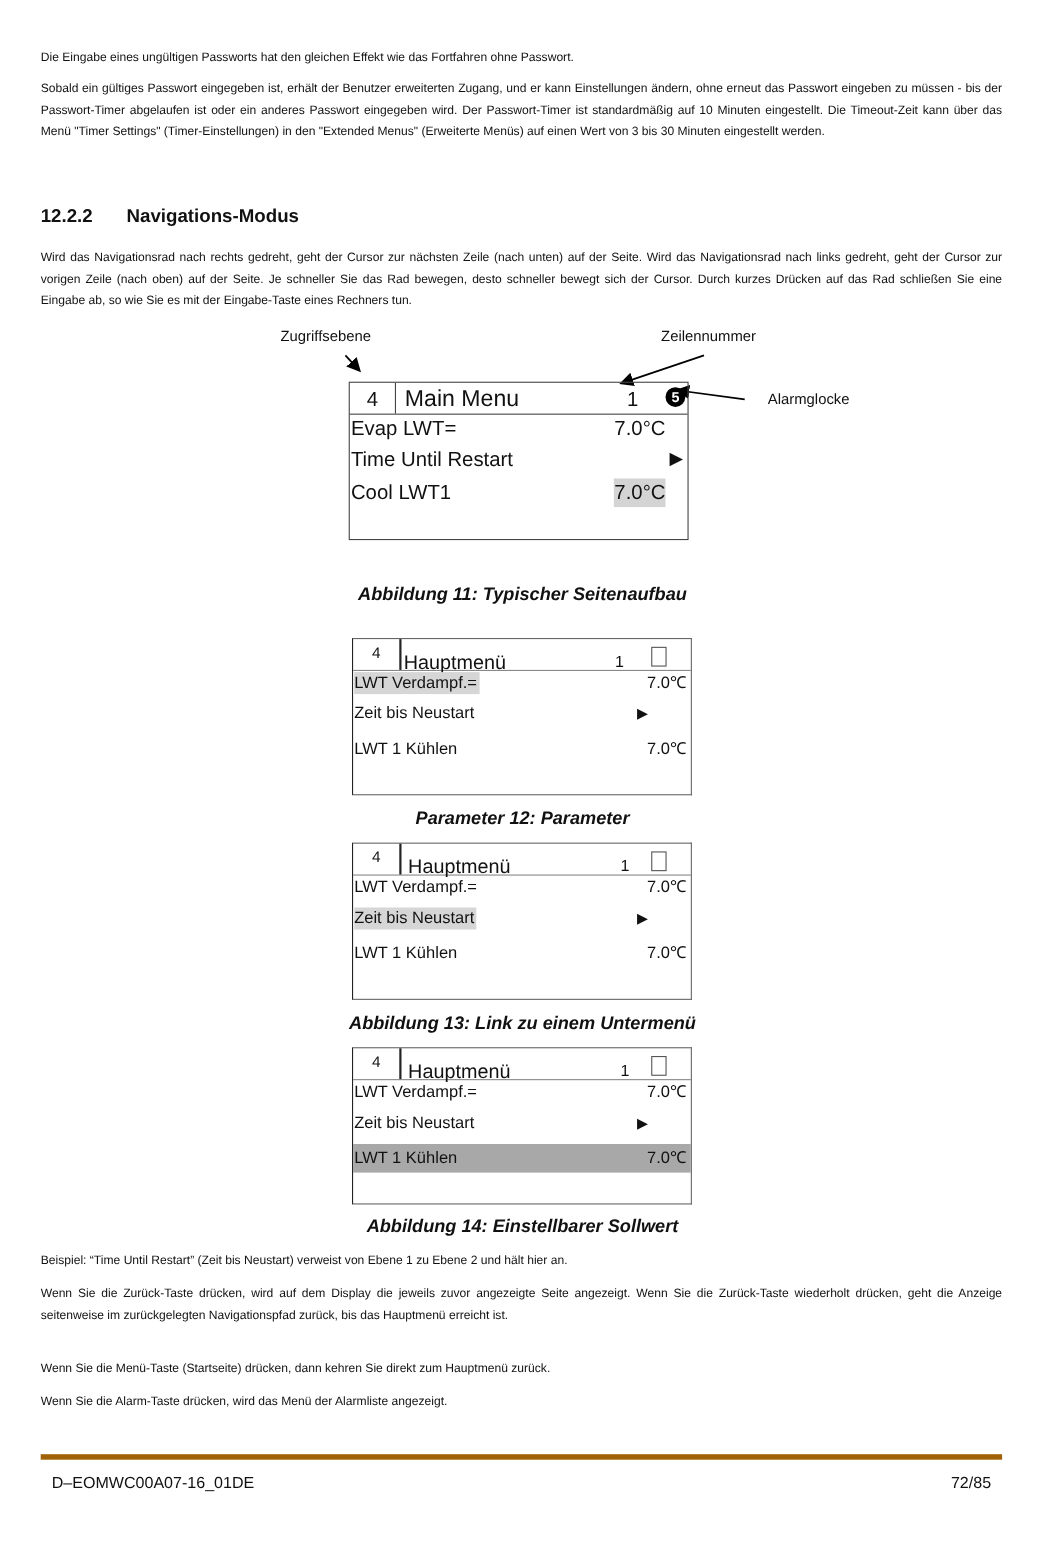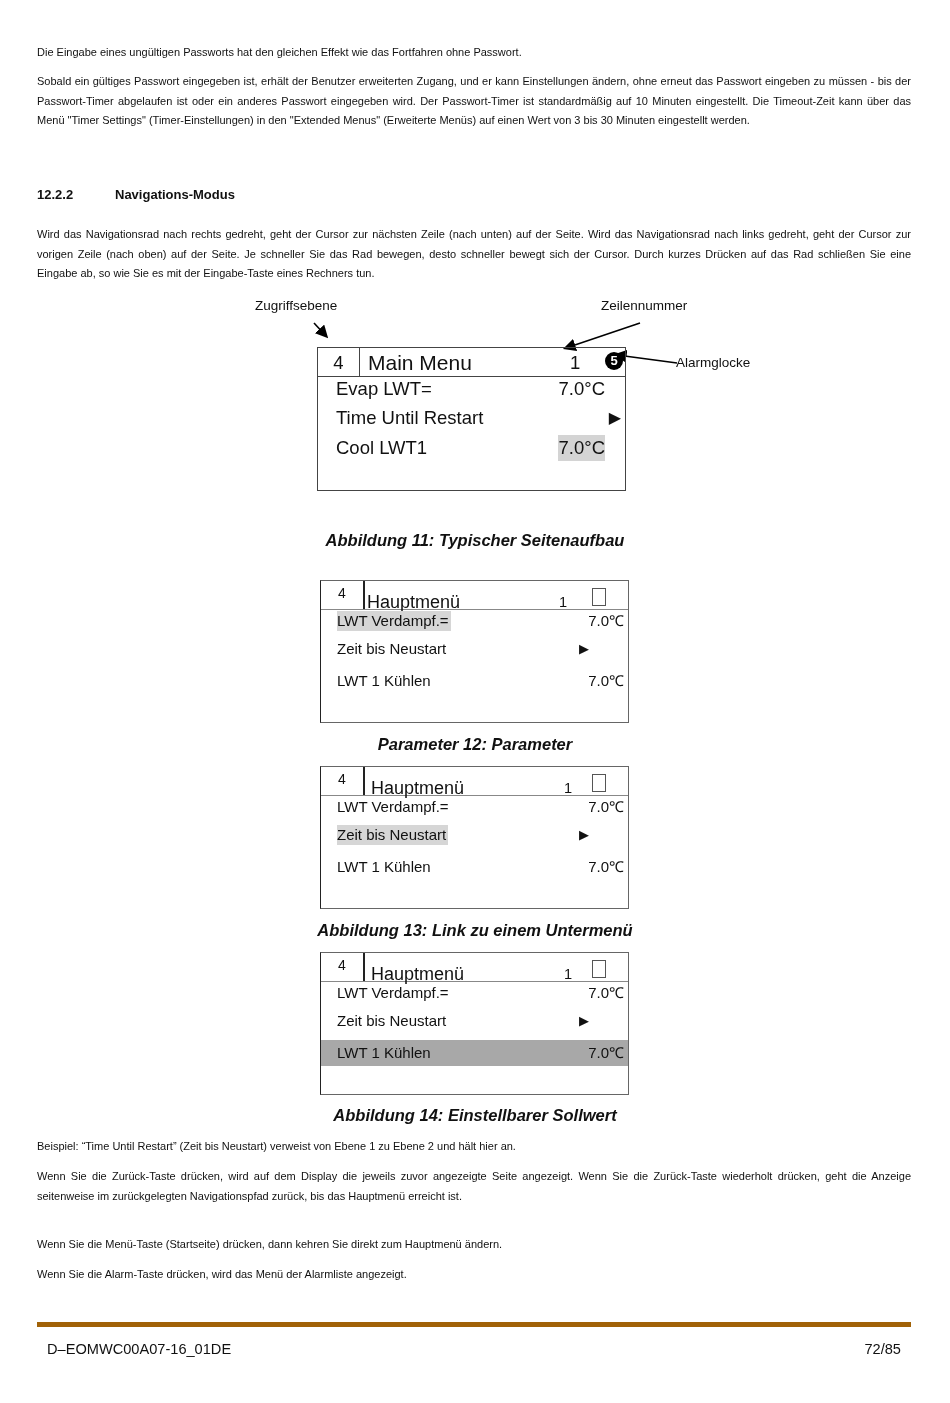--- a/index.html
+++ b/index.html
@@ -1,51 +1,51 @@
 <!DOCTYPE html>
 <html><head>
 <meta charset="utf-8">
 <style>
   html, body { margin: 0; padding: 0; background: #ffffff; }
   body { width: 950px; height: 1403px; position: relative; overflow: hidden;
          font-family: "Liberation Sans", sans-serif; color: #111; }
   .para { position: absolute; left: 37px; width: 874px; font-size: 11px; line-height: 19.5px;
           text-align: justify; margin: 0; }
   .para.last { text-align: left; }
-  .heading { position: absolute; left: 37px; top: 187px; font-size: 13px; font-weight: bold; margin: 0; }
+  .heading { position: absolute; left: 37px; top: 187px; font-size: 17px; font-weight: bold; margin: 0; }
   .heading .num { display: inline-block; width: 78px; }
   .caption { position: absolute; left: 0; width: 950px; text-align: center; font-size: 16.5px;
              font-weight: bold; font-style: italic; margin: 0; }
 
   
   .anno { position: absolute; font-size: 13.5px; }
   .fig11 { position: absolute; left: 317px; top: 347px; width: 307px; height: 142px; border: 1.5px solid #444; }
   .fig11 .hdr { position: absolute; left: 0; top: 0; right: 0; height: 28px; border-bottom: 1.5px solid #444; }
   .fig11 .lvl { position: absolute; left: 0; top: 0; width: 41px; height: 28px; border-right: 1.5px solid #444;
                 text-align: center; font-size: 18.5px; line-height: 30px; }
   .fig11 .ttl { position: absolute; left: 50px; top: 0; font-size: 21px; line-height: 30px; }
   .fig11 .rn { position: absolute; left: 252px; top: 0; font-size: 18.5px; line-height: 30px; }
   .fig11 .bell { position: absolute; left: 287px; top: 4px; width: 18px; height: 18px; border-radius: 50%;
                  background: #000; color: #fff; font-size: 13px; font-weight: bold; text-align: center; line-height: 18px; }
-  .fig11 .row { position: absolute; left: 18px; right: 0; font-size: 18.5px; height: 26px; line-height: 26px; }
+  .fig11 .row { position: absolute; left: 1px; right: 0; font-size: 18.5px; height: 26px; line-height: 26px; }
   .fig11 .row .lbl { position: absolute; left: 0; }
   .fig11 .row .val { position: absolute; right: 20px; }
   .fig11 .row .val.sel { background: #d4d4d4; padding: 0 0 0 1px; }
   .fig11 .row .arrow { position: absolute; right: 4px; font-size: 16px; }
 
   
   .lcd { position: absolute; left: 320px; width: 307px; height: 141px; border: 1px solid #666; border-left: 1.5px solid #222; }
   .lcd .hdr { position: absolute; left: 0; top: 0; right: 0; height: 28px; border-bottom: 1px solid #888; }
   .lcd .lvl { position: absolute; left: 0; top: 0; width: 42px; height: 28px; border-right: 2px solid #222;
               text-align: center; font-size: 14px; line-height: 24px; }
   .lcd .ttl { position: absolute; top: 12px; font-size: 18px; line-height: 18px; }
   .lcd .rn { position: absolute; left: 238px; top: 12px; font-size: 14.6px; line-height: 18px; }
   .lcd .bell { position: absolute; left: 271px; top: 7px; width: 12px; height: 16px; border: 1px solid #555; }
   .lcd .row { position: absolute; left: 0; right: 0; font-size: 15px; height: 20px; line-height: 20px; }
-  .lcd .row .lbl { position: absolute; left: 16px; }
+  .lcd .row .lbl { position: absolute; left: 1px; }
   .lcd .row .lbl.sel { background: #d6d6d6; padding-right: 2px; }
   .lcd .row .val { position: absolute; right: 4px; }
   .lcd .row .arrow { position: absolute; left: 258px; font-size: 13px; }
   .lcd .row.full { background: #a8a8a8; height: 26px; line-height: 26px; }
 
   
   .footer { position: absolute; left: 37px; top: 1322px; width: 874px; height: 43px; border-top: 5px solid #a16207; }
   .footer .cell { position: absolute; top: 0; height: 43px; line-height: 44px; font-size: 14.6px; }
   .footer .c1 { left: 10px; }
   .footer .c2 { left: 291px; width: 292px; text-align: center; border-left: 1px solid #888; border-right: 1px solid #888; }
@@ -58,21 +58,21 @@
 <p class="para last-line-left" style="top:72px;">Sobald ein gültiges Passwort eingegeben ist, erhält der Benutzer erweiterten Zugang, und er kann Einstellungen ändern, ohne erneut das Passwort eingeben zu müssen - bis der Passwort-Timer abgelaufen ist oder ein anderes Passwort eingegeben wird. Der Passwort-Timer ist standardmäßig auf 10 Minuten eingestellt. Die Timeout-Zeit kann über das Menü "Timer Settings" (Timer-Einstellungen) in den "Extended Menus" (Erweiterte Menüs) auf einen Wert von 3 bis 30 Minuten eingestellt werden.</p>
 
 <h2 class="heading">
   <span class="num">12.2.2</span><span>Navigations-Modus</span>
 </h2>
 <p class="para" style="top:225px;">Wird das Navigationsrad nach rechts gedreht, geht der Cursor zur nächsten Zeile (nach unten) auf der Seite. Wird das Navigationsrad nach links gedreht, geht der Cursor zur vorigen Zeile (nach oben) auf der Seite. Je schneller Sie das Rad bewegen, desto schneller bewegt sich der Cursor. Durch kurzes Drücken auf das Rad schließen Sie eine Eingabe ab, so wie Sie es mit der Eingabe-Taste eines Rechners tun.</p>
 
 <div>
   <span class="anno" style="left:255px; top:298px;">Zugriffsebene</span>
   <span class="anno" style="left:601px; top:298px;">Zeilennummer</span>
-  <span class="anno" style="left:676px; top:355px;">Alarmglocke</span>
+  <span class="anno" style="left:698px; top:355px;">Alarmglocke</span>
   <svg style="position:absolute; left:0; top:0;" width="950" height="520">
     <defs>
       <marker id="ah" markerWidth="8" markerHeight="8" refX="6" refY="4" orient="auto">
         <path d="M0,0 L8,4 L0,8 Z" fill="#000"></path>
       </marker>
     </defs>
     <line x1="314" y1="323" x2="326" y2="336" stroke="#000" stroke-width="1.6" marker-end="url(#ah)"></line>
     <line x1="640" y1="323" x2="566" y2="348" stroke="#000" stroke-width="1.6" marker-end="url(#ah)"></line>
     <line x1="677" y1="363" x2="617" y2="355" stroke="#000" stroke-width="1.6" marker-end="url(#ah)"></line>
   </svg>
@@ -160,19 +160,19 @@
   </div>
   <div class="row full" style="top:87px;">
     <span class="lbl">LWT 1 Kühlen</span>
     <span class="val">7.0℃</span>
   </div>
 </div>
 <p class="caption" style="top:1106px;">Abbildung 14: Einstellbarer Sollwert</p>
 
 <p class="para last" style="top:1137px;">Beispiel: “Time Until Restart” (Zeit bis Neustart) verweist von Ebene 1 zu Ebene 2 und hält hier an.</p>
 <p class="para" style="top:1167px;">Wenn Sie die Zurück-Taste drücken, wird auf dem Display die jeweils zuvor angezeigte Seite angezeigt. Wenn Sie die Zurück-Taste wiederholt drücken, geht die Anzeige seitenweise im zurückgelegten Navigationspfad zurück, bis das Hauptmenü erreicht ist.</p>
-<p class="para last" style="top:1235px;">Wenn Sie die Menü-Taste (Startseite) drücken, dann kehren Sie direkt zum Hauptmenü ändern.</p>
+<p class="para last" style="top:1235px;">Wenn Sie die Menü-Taste (Startseite) drücken, dann kehren Sie direkt zum Hauptmenü zurück.</p>
 <p class="para last" style="top:1265px;">Wenn Sie die Alarm-Taste drücken, wird das Menü der Alarmliste angezeigt.</p>
 
 <div class="footer">
   <span class="cell c1">D–EOMWC00A07-16_01DE</span>
   <span class="cell c3">72/85</span>
 </div>
 
 </body></html>

